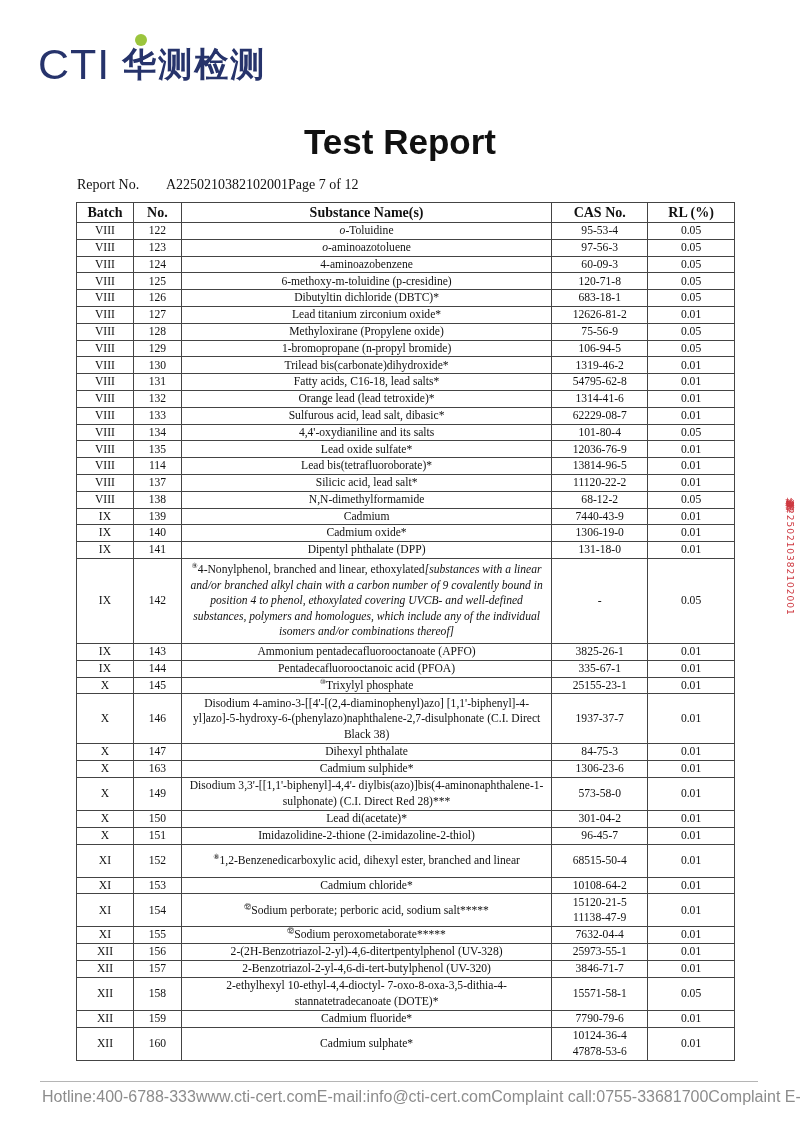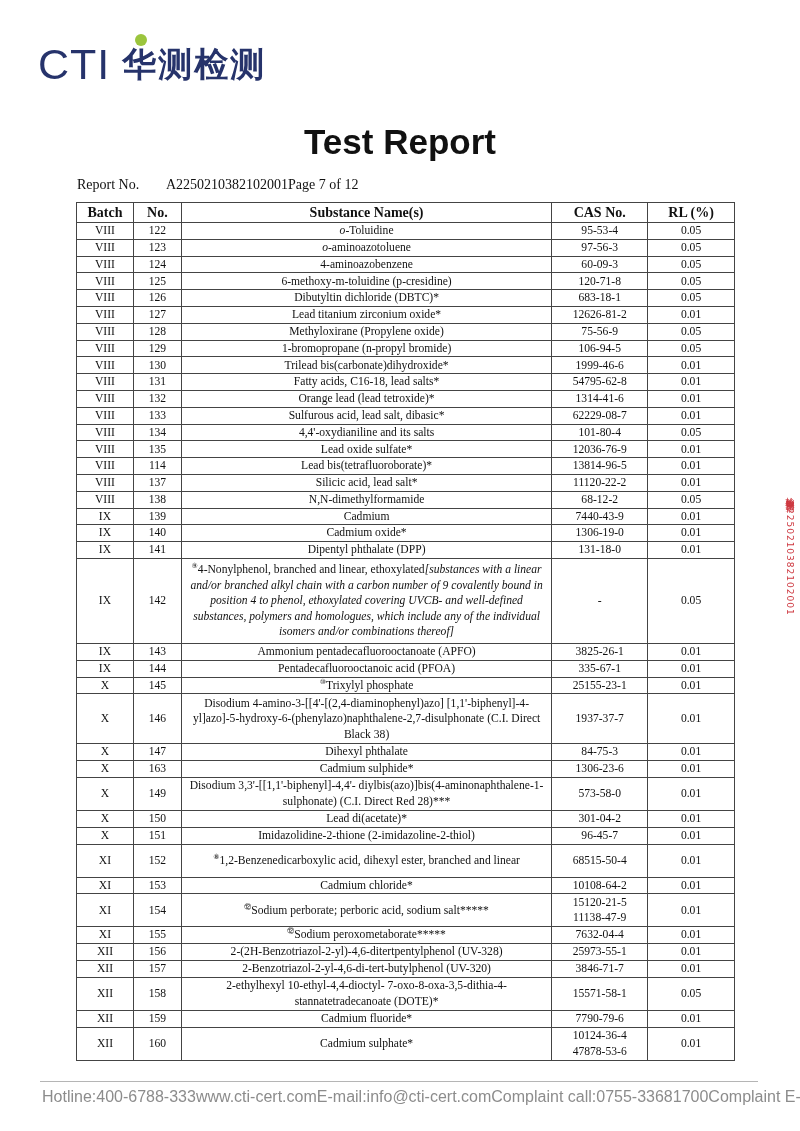--- a/index.html
+++ b/index.html
@@ -136,21 +136,21 @@
         <td>
           <div>106-94-5</div>
         </td>
         <td>0.05</td>
       </tr>
       <tr>
         <td>VIII</td>
         <td>130</td>
         <td><span>Trilead bis(carbonate)dihydroxide*</span></td>
         <td>
-          <div>1999-46-6</div>
+          <div>1319-46-2</div>
         </td>
         <td>0.01</td>
       </tr>
       <tr>
         <td>VIII</td>
         <td>131</td>
         <td><span>Fatty acids, C16-18, lead salts*</span></td>
         <td>
           <div>54795-62-8</div>
         </td>

